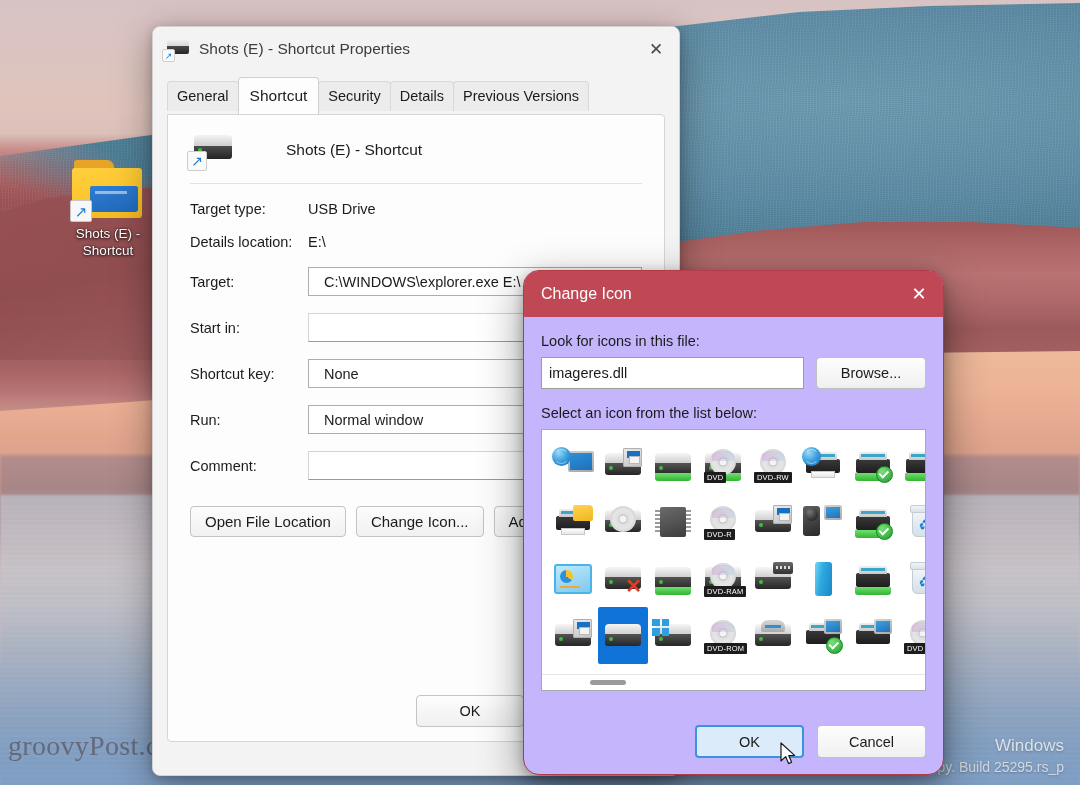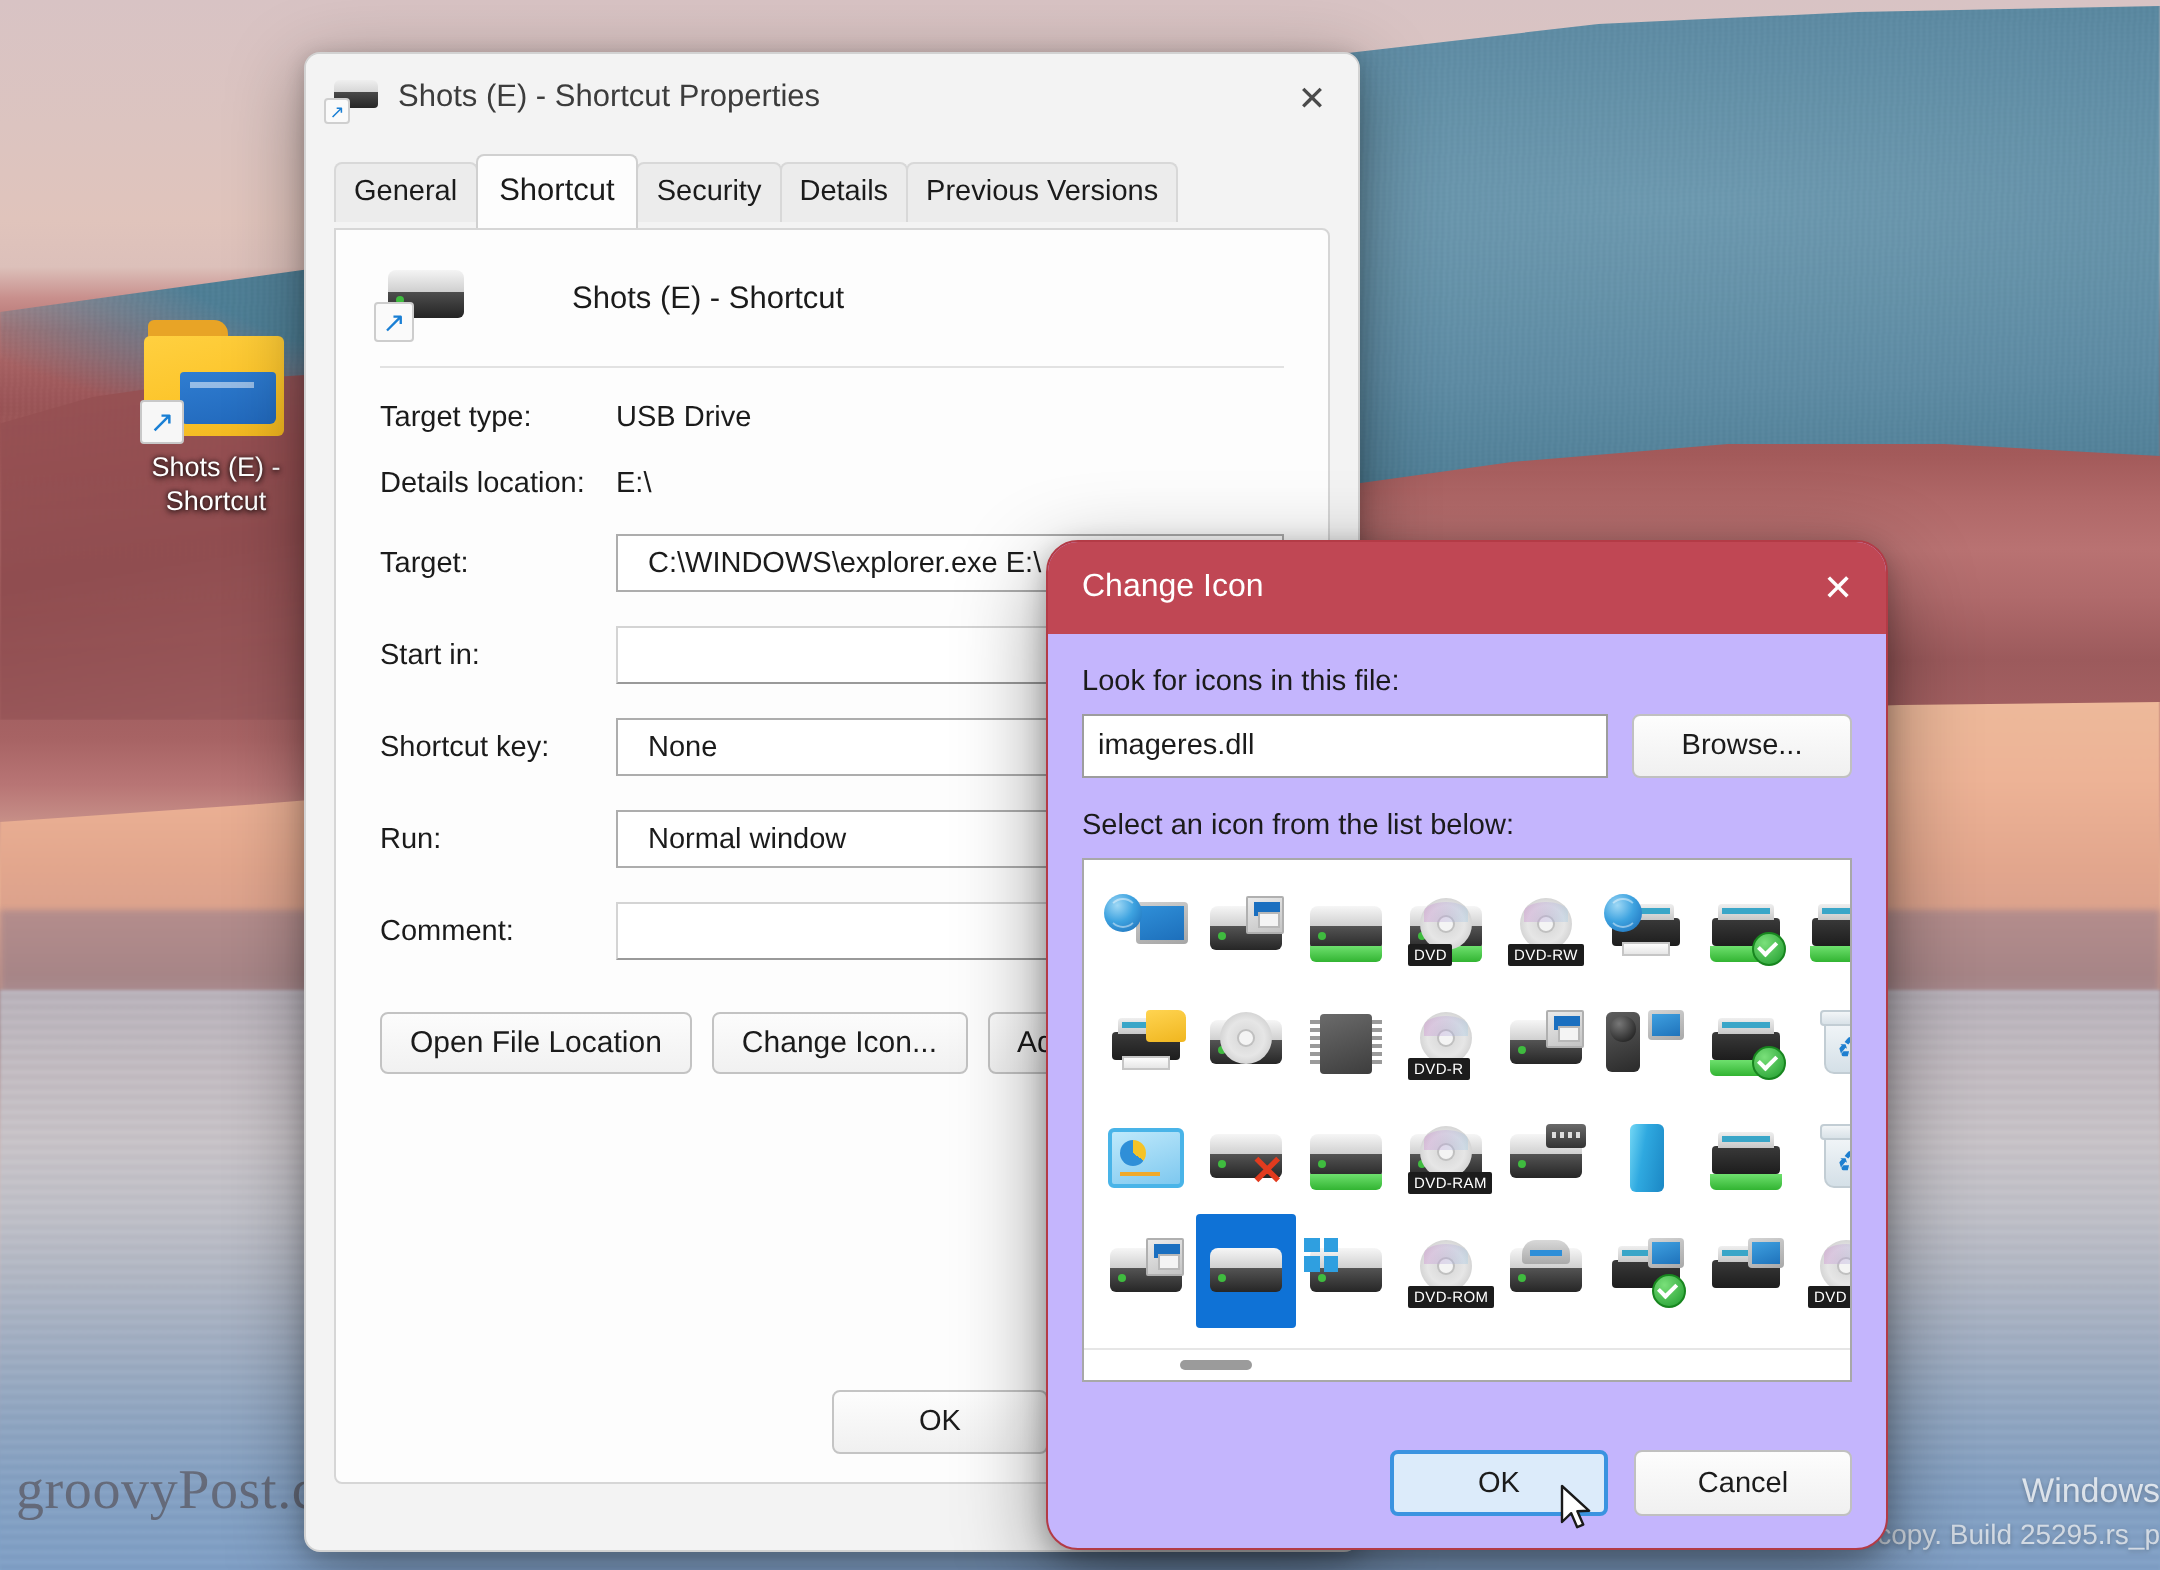--- a/index.html
+++ b/index.html
@@ -136,21 +136,21 @@
     text-shadow: 0 1px 3px rgba(0,0,0,.85), 0 0 2px rgba(0,0,0,.7);
   }
 
   
   #groovy {
     position: absolute; left: 8px; top: 730px;
     font-family: "Liberation Serif", serif; font-size: 28px;
     color: rgba(74,62,62,.55); letter-spacing: .3px;
   }
   #winmark {
-    position: absolute; right: 0; top: 735px;
+    position: absolute; right: 16px; top: 735px;
     text-align: right; color: rgba(255,255,255,.75);
     font-size: 17px; line-height: 1.35; text-shadow: 0 1px 2px rgba(0,0,0,.25);
   }
   #winmark .l2 { font-size: 14px; color: rgba(245,245,245,.72); }
 
   
   #props {
     position: absolute; left: 152px; top: 26px; width: 528px; height: 750px;
     background: #f3f3f3; border-radius: 8px;
     border: 1px solid #d2d2d2;

